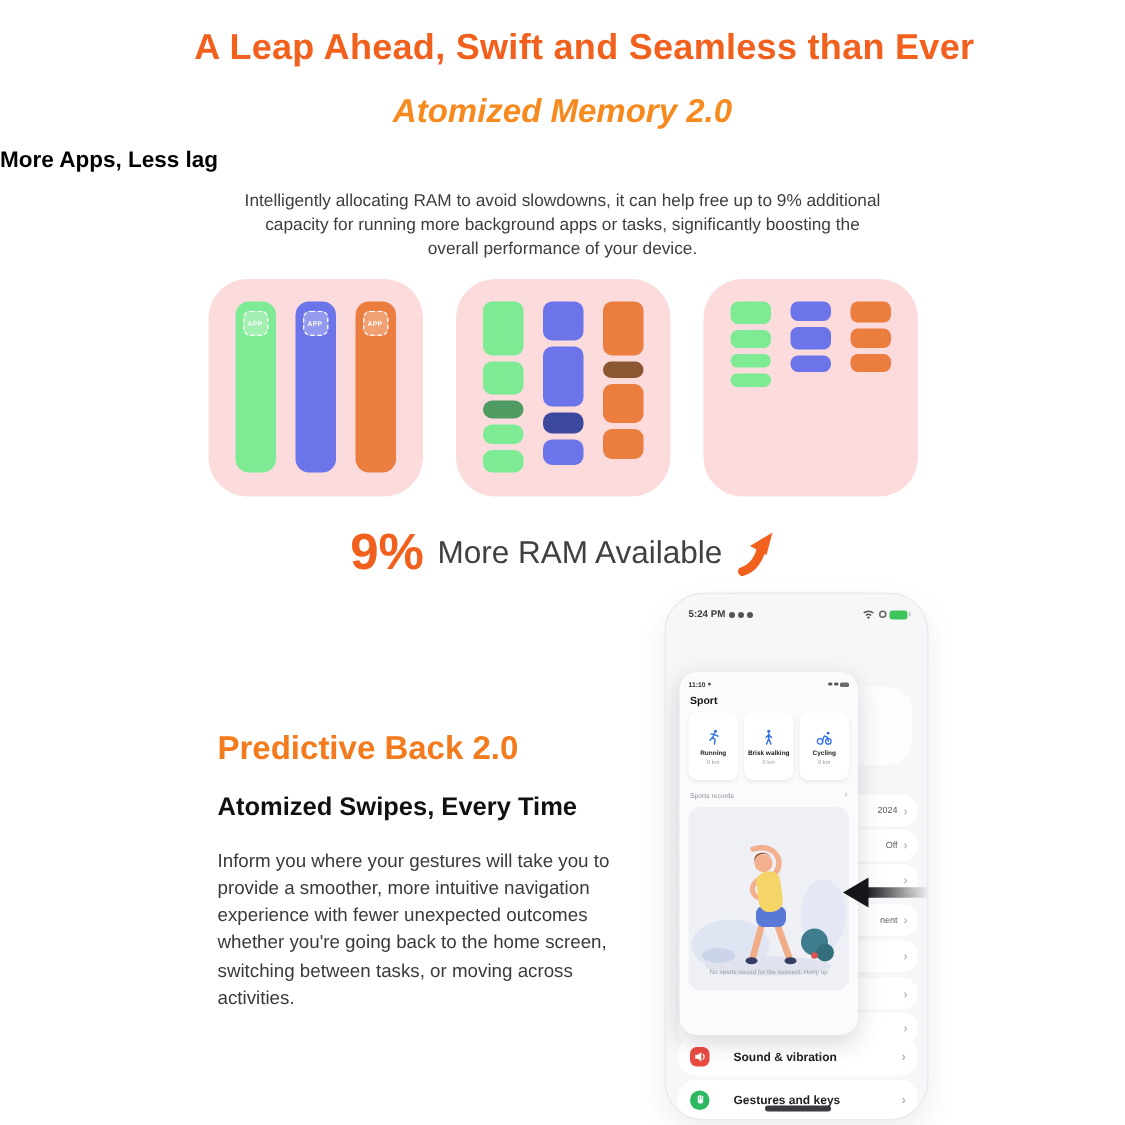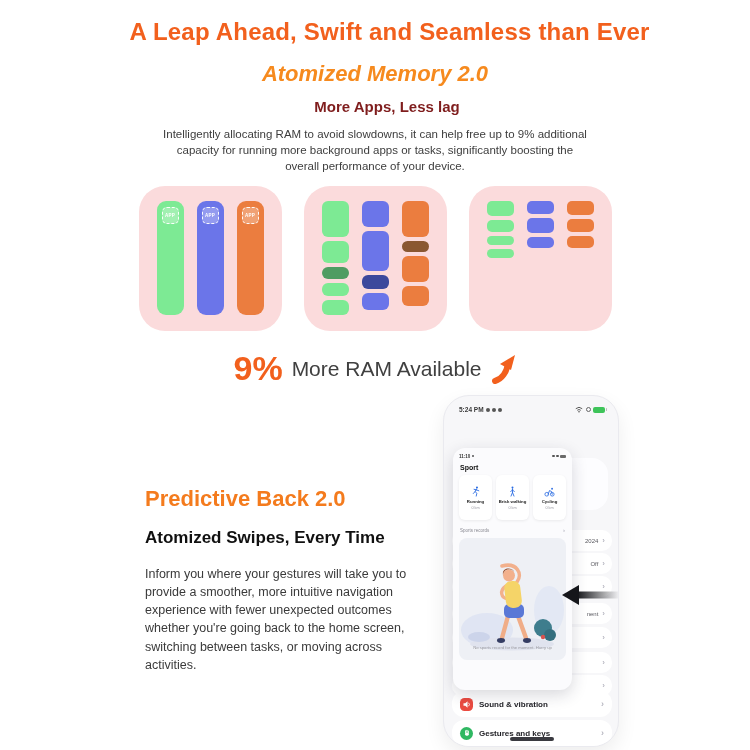--- a/index.html
+++ b/index.html
@@ -2,21 +2,21 @@
 <html style="--heading1: #f2601d; --heading2: #f68a1e; --heading3: #f47b1d; --panel_pink: #fbdbdc; --green: #7dea94; --blue: #6b75e9; --orange: #eb7d3f; --dark_green: #4f9c62; --dark_blue: #3c489c; --brown: #8a5731; --battery: #3ec45a; --sound_icon_red: #ea4b41; --gesture_icon_green: #2fb862;"><head>
 <meta charset="utf-8">
 <style>
   html,body{margin:0;padding:0;background:#fff;}
   #page{position:relative;width:750px;height:750px;background:#fff;overflow:hidden;
         font-family:"Liberation Sans",sans-serif;}
   .abs{position:absolute;}
   
   .h1{top:18px;left:0;right:0;text-align:center;font-size:24px;font-weight:bold;color:var(--heading1);letter-spacing:.2px;margin-left:29px;}
   .h2{top:61px;left:0;right:0;text-align:center;font-size:22px;font-weight:bold;color:var(--heading2);font-style:italic;}
-  .h3{top:98px;left:0;right:0;text-align:center;font-size:15px;font-weight:bold;color:#7f1d1d;padding-left:24px;}
+  .h3{top:98px;left:0;right:0;text-align:left;font-size:15px;font-weight:bold;color:#000000;}
   .intro{top:127px;left:160px;width:430px;text-align:center;font-size:11.5px;line-height:1.38;color:#3d3d3d;}
   
   .panels{top:186px;left:0;right:0;display:flex;justify-content:center;gap:22px;}
   .panel{width:143px;height:145px;border-radius:26px;background:var(--panel_pink);
          display:flex;justify-content:center;gap:13px;padding-top:15px;box-sizing:border-box;}
   .bar{width:27px;height:114px;border-radius:9px;display:flex;justify-content:center;align-items:flex-start;padding-top:6px;box-sizing:border-box;}
   .bar.green{background:var(--green);} .bar.blue{background:var(--blue);} .bar.orange{background:var(--orange);}
   .appbadge{width:17px;height:17px;border-radius:5px;background:rgba(255,255,255,.28);
             border:1px dashed rgba(255,255,255,.95);box-sizing:border-box;
             display:flex;align-items:center;justify-content:center;
@@ -43,21 +43,21 @@
   .sright{display:flex;align-items:center;gap:2.5px;}
   .battery{width:12px;height:6px;border-radius:2px;background:var(--battery);position:relative;}
   .battery:after{content:"";position:absolute;right:-2px;top:1.5px;width:1.5px;height:3px;background:#b9c2bb;border-radius:1px;}
   .ring{width:5px;height:5px;border-radius:50%;border:1px solid #666;box-sizing:border-box;}
   .bgblob{position:absolute;top:62px;left:10px;right:10px;height:52px;background:#fdfdff;border-radius:16px;}
   .bgrow{position:absolute;left:8px;width:160px;height:21px;background:#fff;border-radius:10px;
          display:flex;align-items:center;justify-content:flex-end;gap:4px;padding-right:7px;box-sizing:border-box;
          font-size:6px;color:#5a5a60;}
   .chev{color:#b8b8c2;font-size:8px;line-height:1;font-weight:bold;}
   .fullrow{position:absolute;left:8px;width:160px;height:26px;background:#fff;border-radius:12px;
-           display:flex;align-items:center;gap:6px;padding:0 8px;box-sizing:border-box;
+           display:flex;align-items:center;gap:16px;padding:0 8px;box-sizing:border-box;
            font-size:8px;font-weight:bold;color:#1f1f24;}
   .fullrow .chev{margin-left:auto;font-size:9px;}
   .sqicon{width:13px;height:13px;border-radius:4.5px;display:flex;align-items:center;justify-content:center;flex:0 0 auto;}
   .homebar{position:absolute;left:66px;top:341px;width:44px;height:3.5px;border-radius:2px;background:#3a3a40;}
   
   .sport{position:absolute;left:9px;top:52px;width:119px;height:242px;background:#fbfbfd;border-radius:12px;
          box-shadow:0 5px 16px rgba(40,40,60,.18);z-index:5;padding:5px 6px;box-sizing:border-box;}
   .msbar{display:flex;justify-content:space-between;align-items:center;height:6px;}
   .mstime{font-size:4.5px;color:#333;font-weight:bold;display:flex;gap:1.5px;align-items:center;}
   .mdot{width:2.5px;height:2.5px;border-radius:1.5px;background:#555;display:inline-block;}

